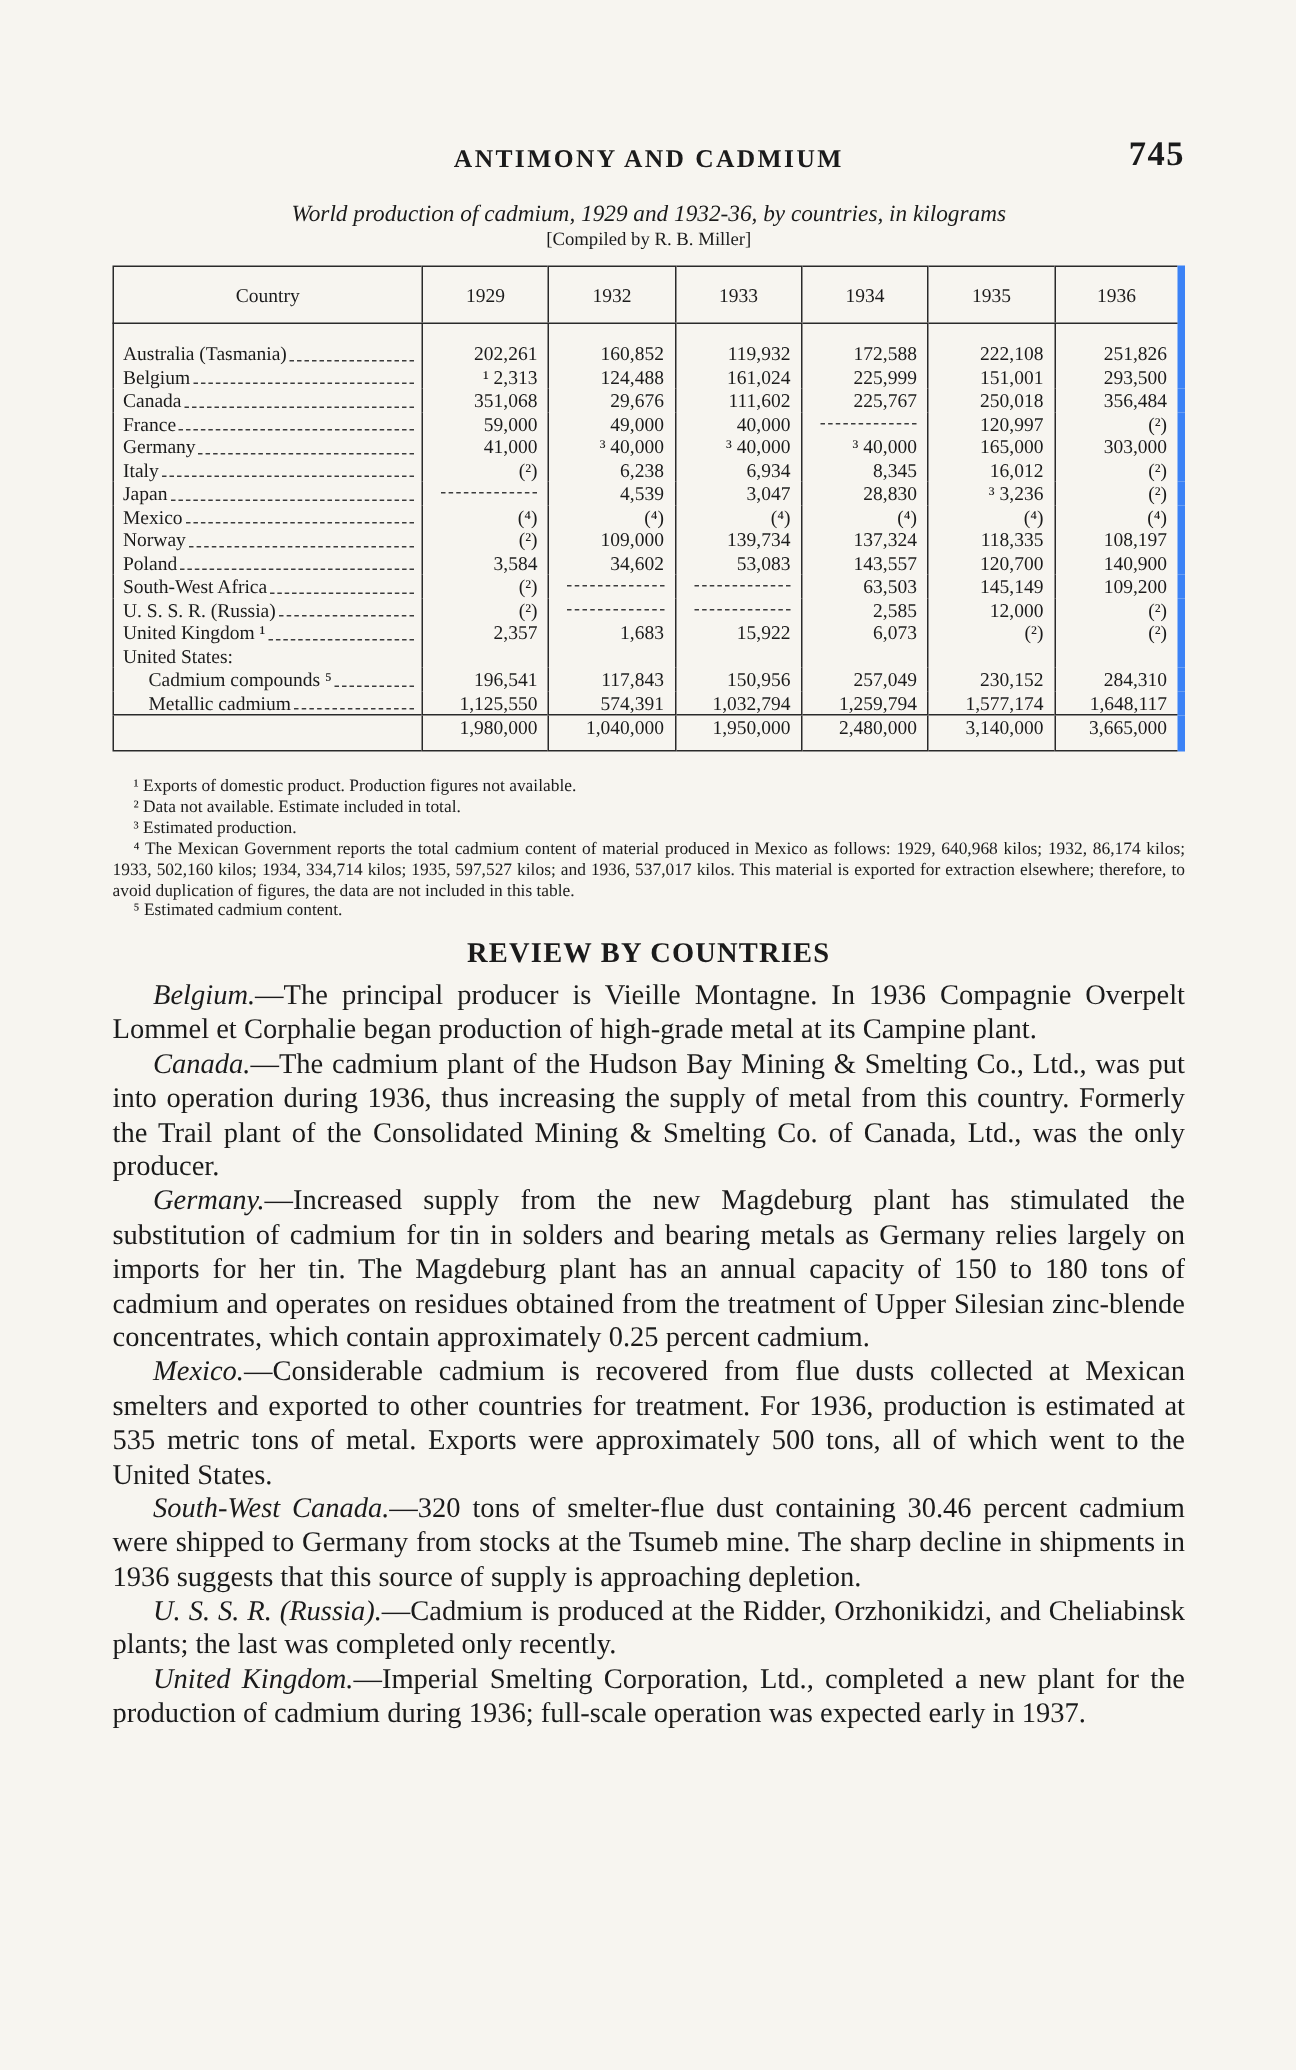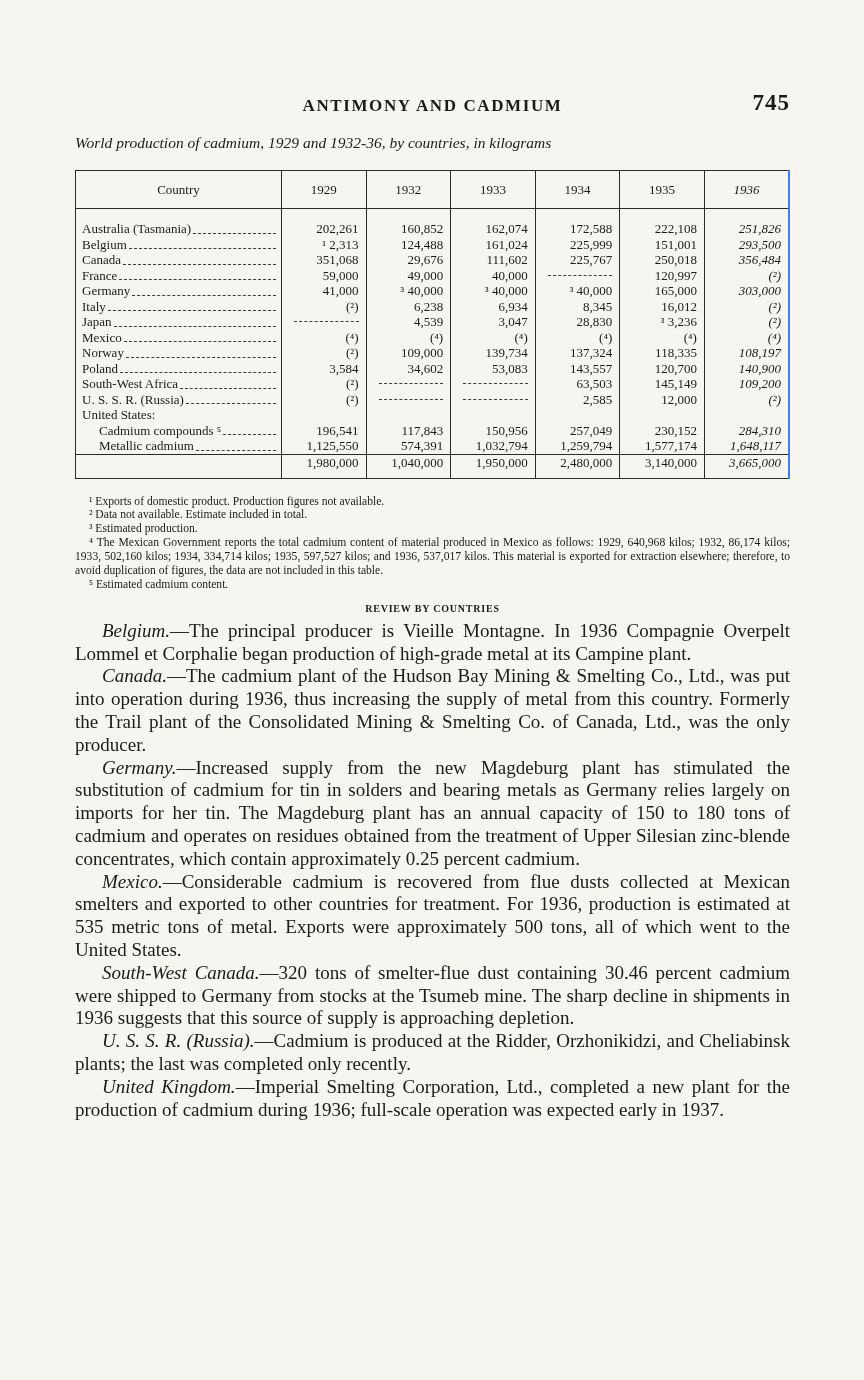--- a/index.html
+++ b/index.html
@@ -10,31 +10,31 @@
     font-family: "Liberation Serif", "DejaVu Serif", serif;
   }
   .page { padding: 96px 74px 0 75px; }
 
   
   .page-header { position: relative; text-align: center; height: 30px; margin-bottom: 6px; }
   .running-title { font-size: 17px; font-weight: 700; letter-spacing: 1.6px; }
   .page-number { position: absolute; right: 0; top: -6px; font-size: 23px; font-weight: 700; letter-spacing: 1px; }
 
   
-  .table-caption { text-align: left; font-style: italic; font-size: 15.5px; margin: 8px 0 18px; }
+  .table-caption { text-align: center; font-style: italic; font-size: 15.5px; margin: 8px 0 0; }
   .compiled-by { text-align: center; font-size: 12.5px; margin-bottom: 10px; }
 
   
   table.prod {
     width: 100%; border-collapse: collapse; table-layout: fixed;
     border-top: 1px solid #2a2a2a; border-bottom: 1px solid #2a2a2a;
     font-size: 13px;
   }
   .prod th, .prod td { border-left: 1px solid #2a2a2a; box-sizing: border-box; }
-  .prod th:last-child, .prod td:last-child { border-right: 2px solid #3b82f6; font-style: italic; }
+  .prod th:last-child, .prod td:last-child { border-right: 5px solid #3b82f6; }
   .prod thead th {
     border-bottom: 1px solid #2a2a2a; font-weight: normal;
     height: 38px; vertical-align: middle; text-align: center; padding: 0 3px;
   }
   .prod .col-country { width: 206px; }
   .prod tbody td { padding: 0 4px; line-height: 15.5px; vertical-align: bottom; }
   .prod tbody tr:first-child td { padding-top: 12px; }
   .country-cell { padding-left: 6px !important; }
   .cwrap { display: flex; align-items: baseline; }
   .cname { white-space: nowrap; }
@@ -42,35 +42,36 @@
   .indent .cwrap { padding-left: 17px; }
   .num-cell { text-align: right; padding-right: 7px !important; }
   .nodata { display: inline-block; width: calc(100% - 8px); border-bottom: 1px dashed #3c3c3c; margin: 0 0 4px 6px; }
   .prod tfoot td { border-top: 1px solid #2a2a2a; padding-top: 0; padding-bottom: 8px; line-height: 15px; }
 
   
   .footnotes { margin-top: 16px; font-size: 11.6px; line-height: 1.2; }
   .footnote { margin: 0; text-indent: 14px; text-align: justify; }
 
   
-  .review-heading { text-align: center; font-size: 10px; font-weight: 700; letter-spacing: 0.8px; margin: 11px 0 6px; }
+  .review-heading { text-align: center; font-size: 19px; font-weight: 700; letter-spacing: 0.8px; margin: 11px 0 6px; }
   .para { margin: 0; font-size: 19px; line-height: 1.2; text-align: justify; text-indent: 27px; }
   .lead { font-style: italic; }
 </style>
 </head>
 <body>
 
 <div class="page">
 
   <div class="page-header">
     <span class="running-title">ANTIMONY AND CADMIUM</span>
     <span class="page-number">745</span>
   </div>
 
   <div class="table-caption">World production of cadmium, 1929 and 1932-36, by countries, in kilograms</div>
+  <div class="compiled-by">[Compiled by R. B. Miller]</div>
 
   <table class="prod">
     <thead>
       <tr>
         <th class="col-country">Country</th>
         <th>1929</th>
         <th>1932</th>
         <th>1933</th>
         <th>1934</th>
         <th>1935</th>
@@ -80,21 +81,21 @@
     <tbody>
         <tr>
           <td class="country-cell">
             <div class="cwrap">
               <span class="cname">Australia (Tasmania)</span>
               <span class="leader"></span>
             </div>
           </td>
           <td class="num-cell">202,261</td>
           <td class="num-cell">160,852</td>
-          <td class="num-cell">162,074</td>
+          <td class="num-cell">119,932</td>
           <td class="num-cell">172,588</td>
           <td class="num-cell">222,108</td>
           <td class="num-cell">251,826</td>
         </tr>
         <tr>
           <td class="country-cell">
             <div class="cwrap">
               <span class="cname">Belgium</span>
               <span class="leader"></span>
             </div>
@@ -237,20 +238,34 @@
             <div class="cwrap">
               <span class="cname">U. S. S. R. (Russia)</span>
               <span class="leader"></span>
             </div>
           </td>
           <td class="num-cell">(²)</td>
           <td class="num-cell"><span class="nodata"></span></td>
           <td class="num-cell"><span class="nodata"></span></td>
           <td class="num-cell">2,585</td>
           <td class="num-cell">12,000</td>
+          <td class="num-cell">(²)</td>
+        </tr>
+        <tr>
+          <td class="country-cell">
+            <div class="cwrap">
+              <span class="cname">United Kingdom ¹</span>
+              <span class="leader"></span>
+            </div>
+          </td>
+          <td class="num-cell">2,357</td>
+          <td class="num-cell">1,683</td>
+          <td class="num-cell">15,922</td>
+          <td class="num-cell">6,073</td>
+          <td class="num-cell">(²)</td>
           <td class="num-cell">(²)</td>
         </tr>
         <tr>
           <td class="country-cell subheader">
             <div class="cwrap">
               <span class="cname">United States:</span>
             </div>
           </td>
           <td class="num-cell"></td>
           <td class="num-cell"></td>

